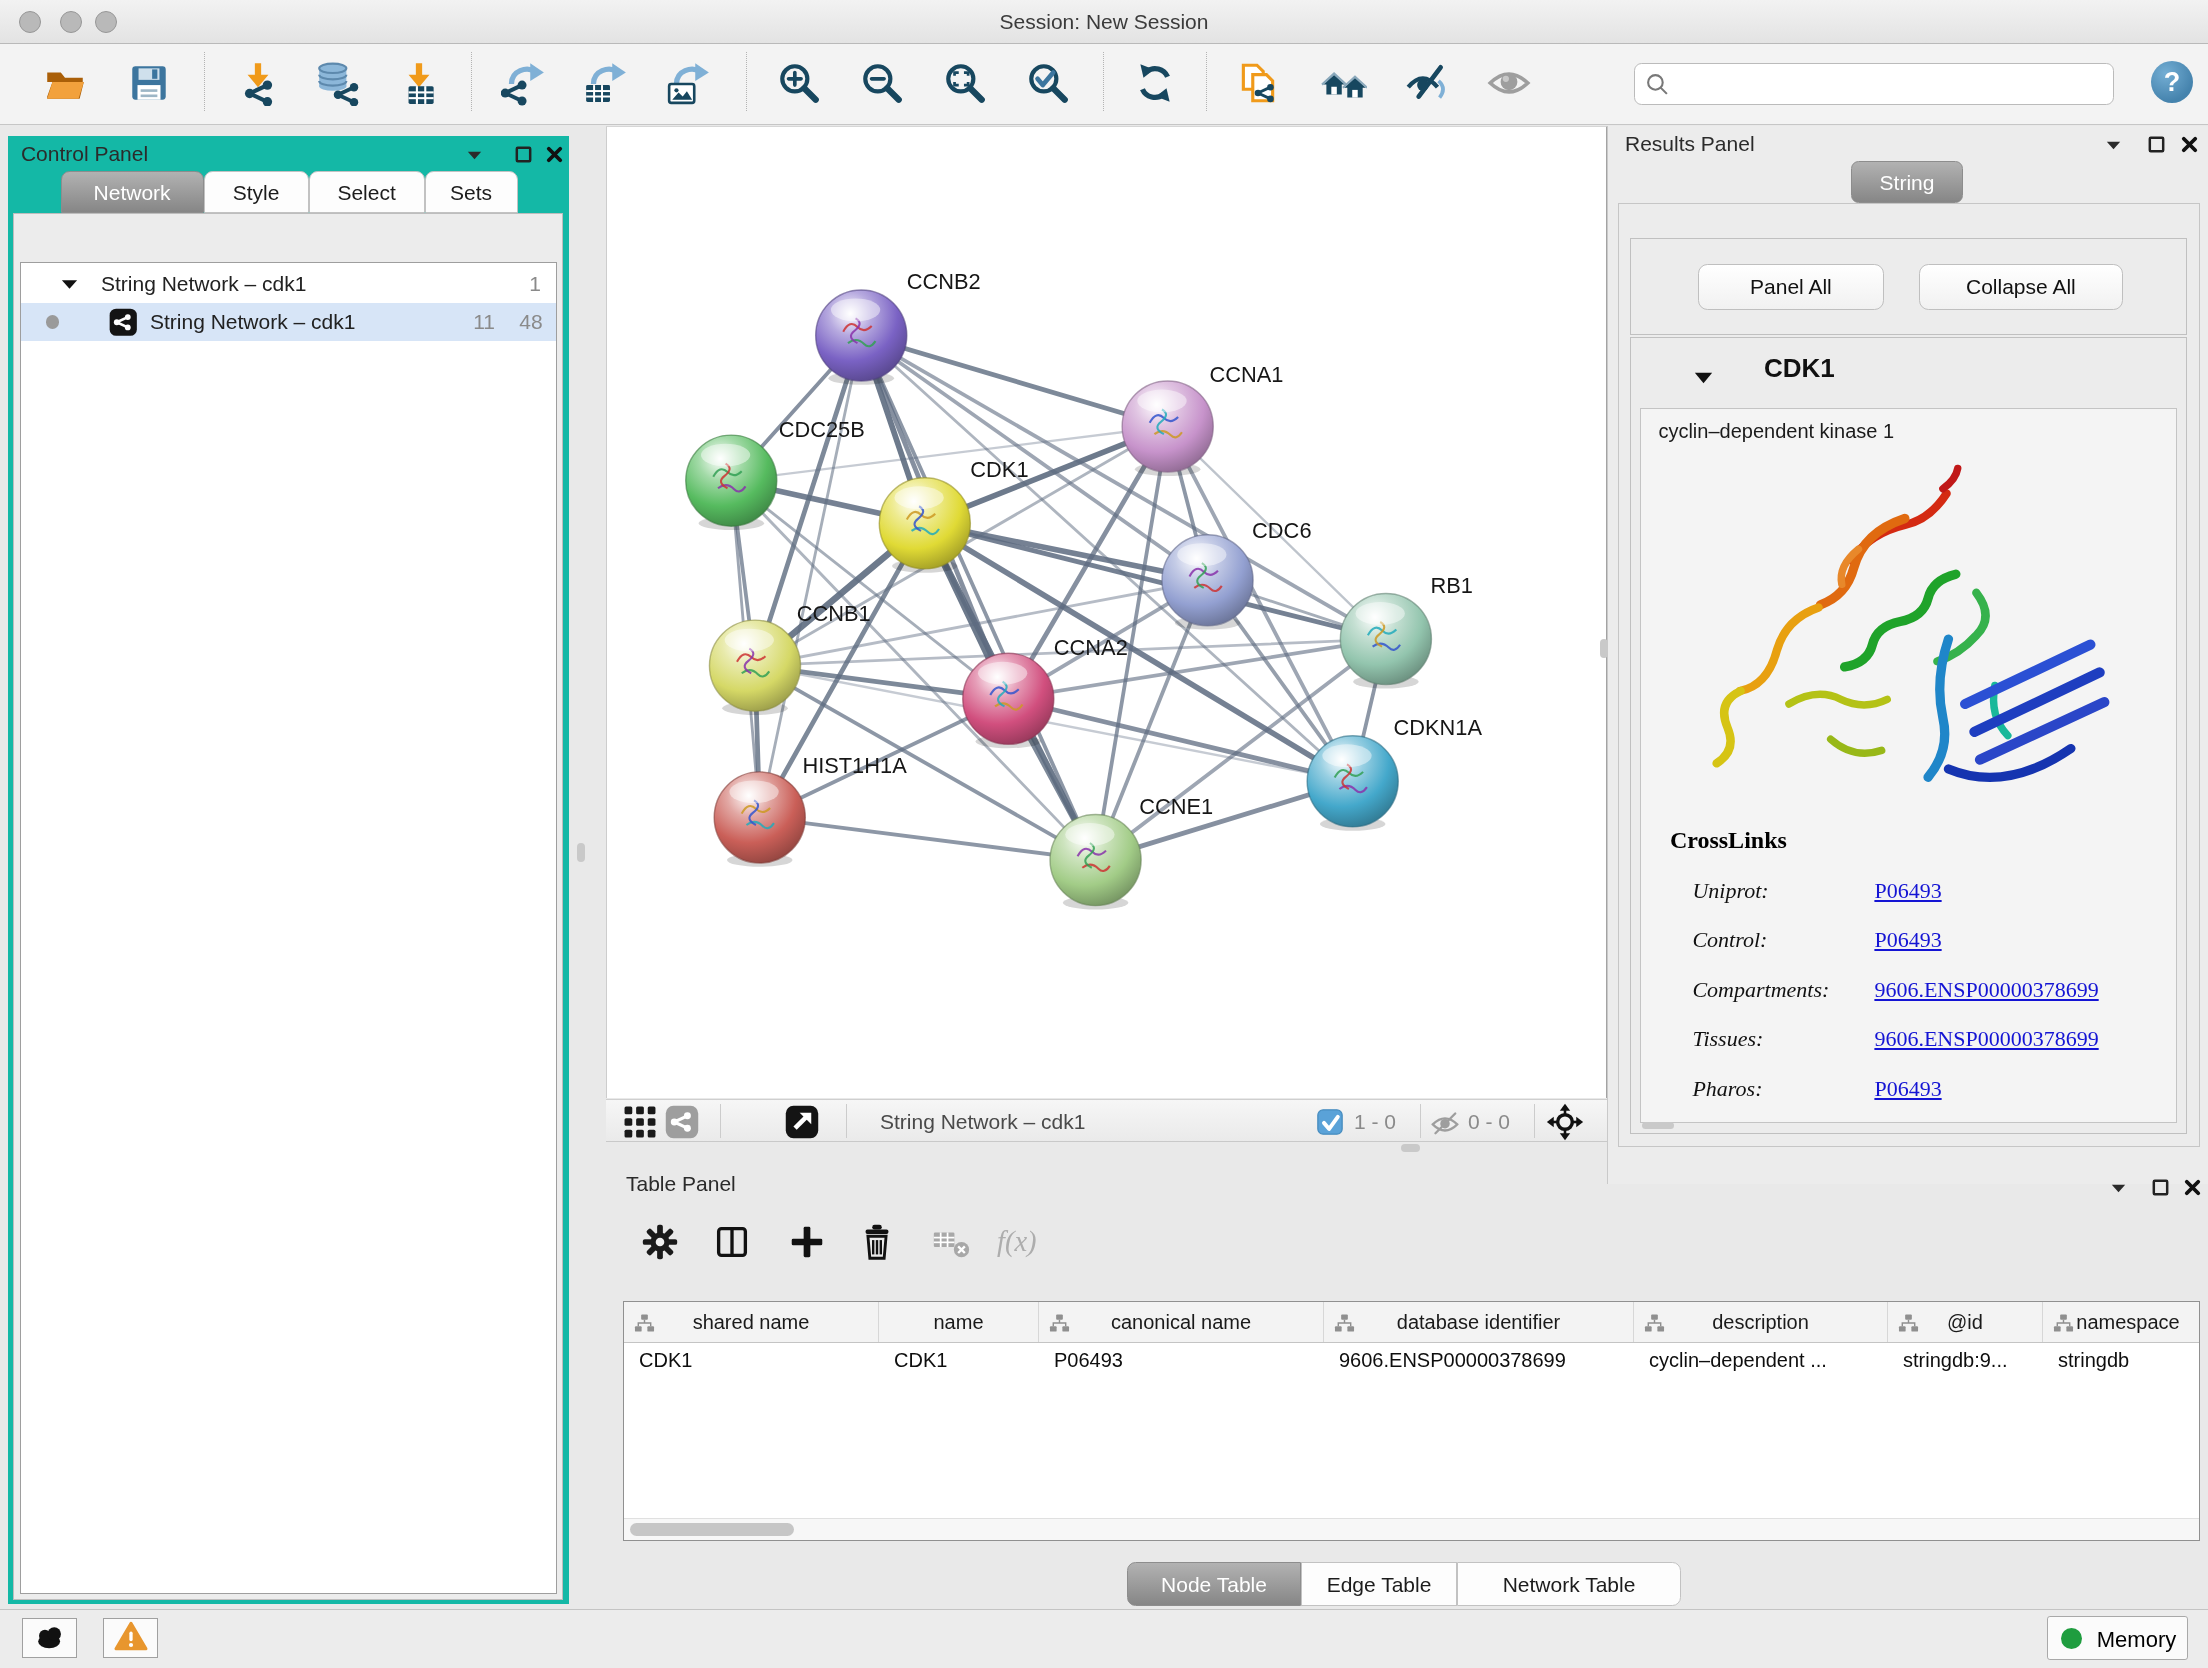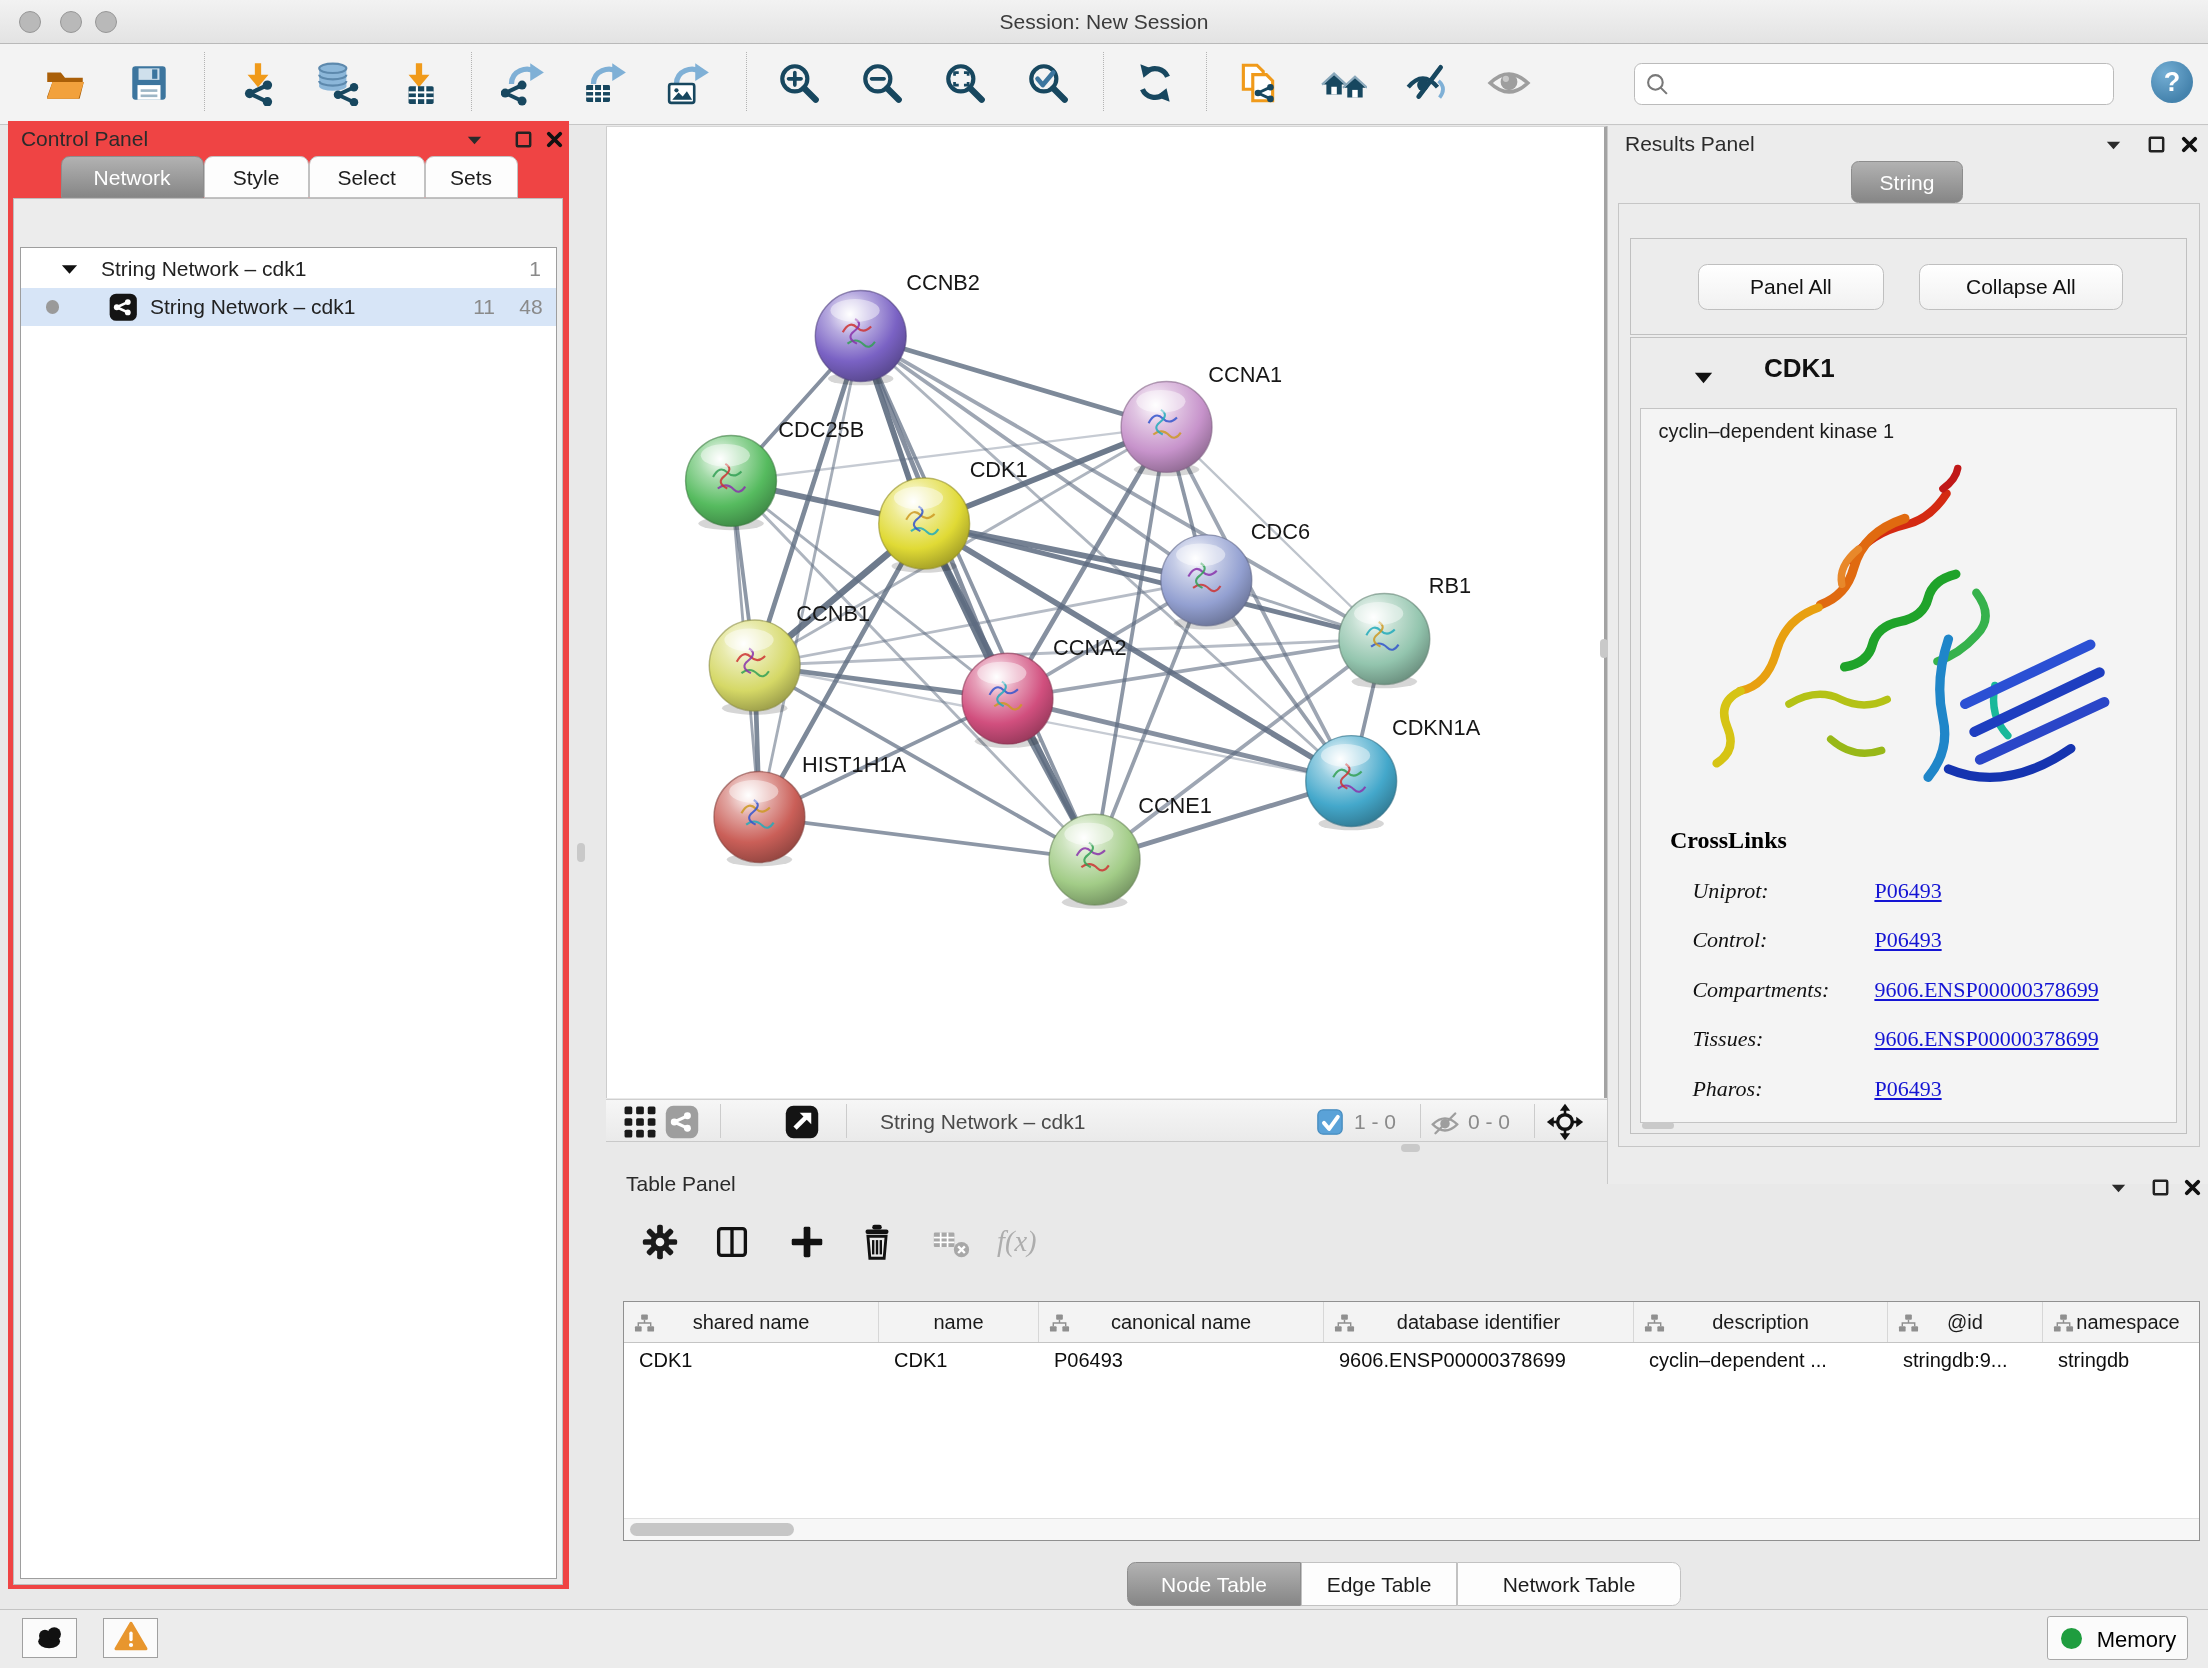--- a/index.html
+++ b/index.html
@@ -26,31 +26,31 @@
     text-align:center;line-height:42px;cursor:pointer;}
   
   .panel-title{font-size:21px;color:#2b2b2b;}
   .winicon{position:absolute;width:23px;height:23px;cursor:pointer;}
   .tab{position:absolute;height:42px;background:#fdfdfd;border:1px solid #c2c2c2;border-radius:8.6px 8.6px 0 0;
     text-align:center;line-height:42px;font-size:21px;color:#1c1c1c;cursor:pointer;box-sizing:border-box;}
   .tab.sel{background:linear-gradient(#b2b2b2,#868686);color:#fff;border-color:#8d8d8d;}
   .btn{background:linear-gradient(#ffffff,#f1f1f1);border:1px solid #bfbfbf;border-radius:9.5px;
     font-size:21px;color:#111;text-align:center;cursor:pointer;font-family:inherit;}
   
-  #control-panel{left:7.6px;top:121px;width:561px;height:1468px;background:#ef4444;}
+  #control-panel{left:7.6px;top:136px;width:561px;height:1468px;background:#14b8a6;}
   #cp-box{left:5.7px;top:77px;width:548px;height:1385px;border:1px solid #bdbdbd;background:#ececec;}
   #cp-subheader{left:0;top:0;width:100%;height:44px;background:linear-gradient(#f4f4f4,#e7e7e7);
     border-bottom:1px solid #cfcfcf;}
   #cp-subheader-label{width:100%;text-align:center;line-height:44px;font-size:20px;color:#1c1c1c;}
   #cp-tree{left:5.7px;top:48px;width:535px;height:1330px;background:#fff;border:1px solid #9e9e9e;}
   .tree-row{position:absolute;left:0;width:100%;height:38px;line-height:38px;font-size:21px;}
   .tree-count{position:absolute;top:0;color:#8a8a8a;text-align:right;}
   
   #network-canvas{left:606px;top:126px;width:1002px;height:972px;background:#fff;
-    border-left:1px solid #cdcdcd;border-right:4px solid #a3a3a3;border-top:1px solid #d6d6d6;box-sizing:border-box;}
+    border-left:1px solid #cdcdcd;border-right:2px solid #a3a3a3;border-top:1px solid #d6d6d6;box-sizing:border-box;}
   #net-svg{width:100%;height:100%;}
   #network-statusbar{left:606px;top:1099px;width:1002px;height:43px;background:linear-gradient(#f6f6f6,#eaeaea);
     border-top:1px solid #cfcfcf;border-bottom:1px solid #c9c9c9;box-sizing:border-box;}
   .nbicon{position:absolute;top:4.8px;width:34px;height:34px;}
   .nbsep{position:absolute;top:3.8px;height:34px;border-left:1px solid #cccccc;width:0;}
   .nbtext{position:absolute;font-size:21px;color:#8a8a8a;line-height:43px;top:0;}
   .handle{position:absolute;background:#c9c9c9;border-radius:4.8px;}
   
   #results-panel{left:1607px;top:126px;width:601px;height:1058px;background:#ececec;border-left:1px solid #c9c9c9;box-sizing:border-box;}
   #rp-box{left:9.5px;top:77px;width:580px;height:942px;border:1px solid #c6c6c6;background:#ececec;}

